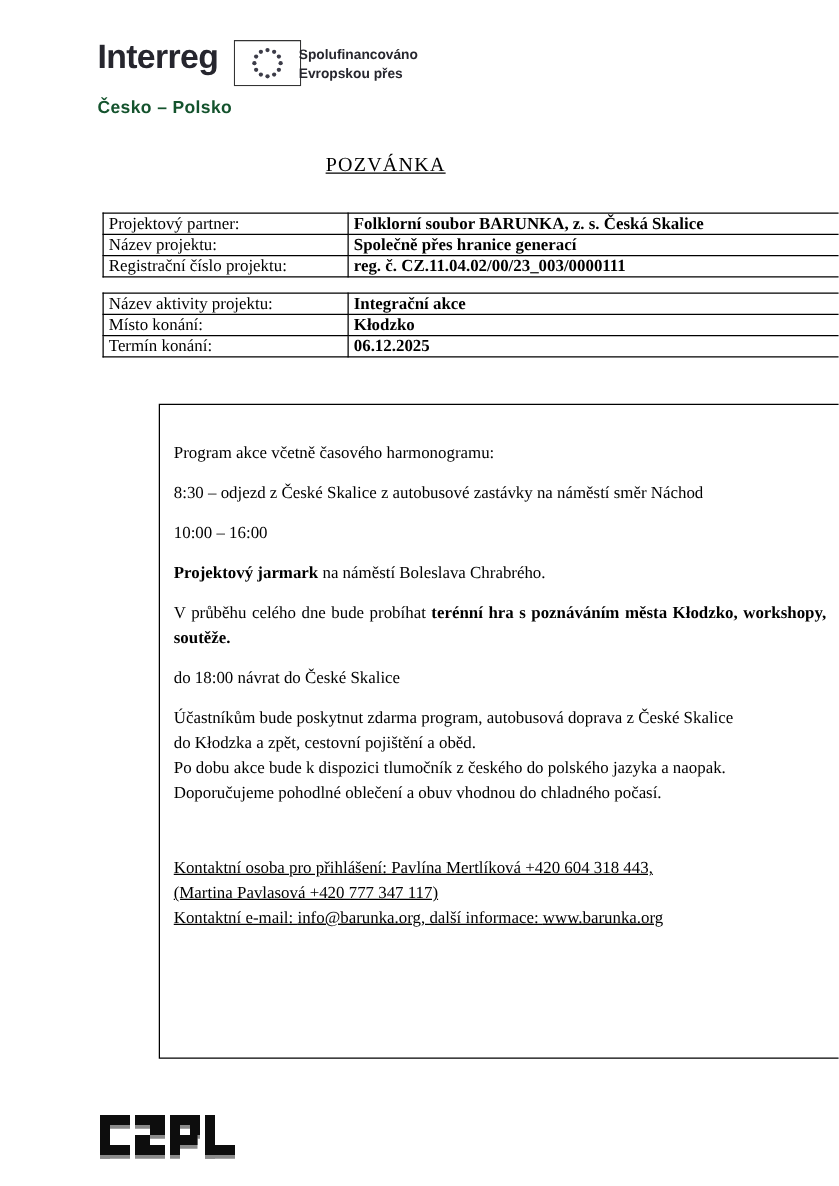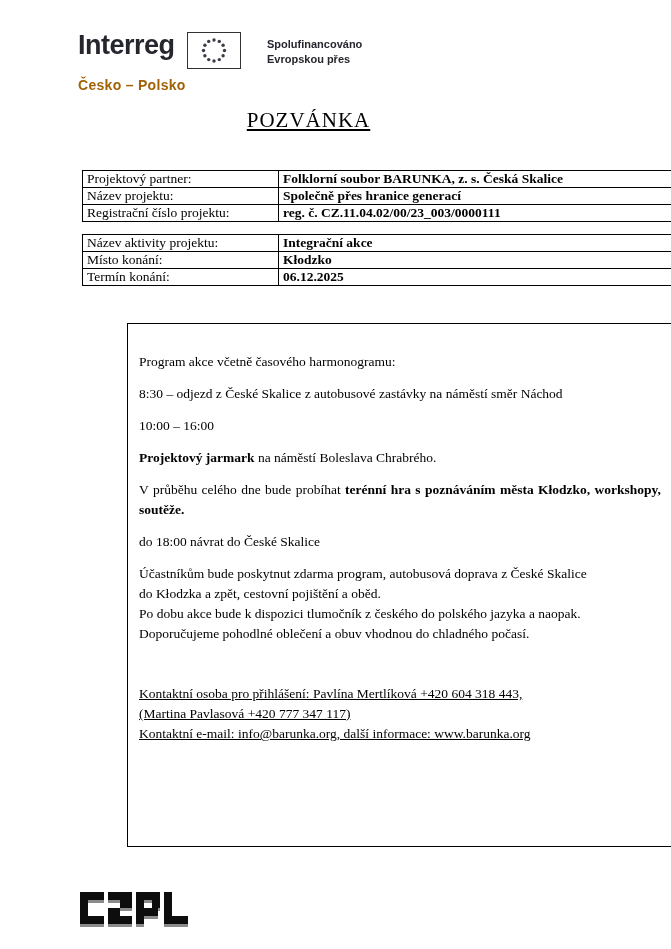--- a/index.html
+++ b/index.html
@@ -9,33 +9,33 @@
     overflow:hidden;
   }
   
   .interreg-wordmark {
     position:absolute; left:78px; top:30px;
     font-family:"Liberation Sans", sans-serif; font-weight:bold;
     font-size:27px; letter-spacing:-0.5px; color:#26262e;
   }
   .eu-flag { position:absolute; left:187px; top:32px; }
   .cofund {
-    position:absolute; left:267px; top:37px;
+    position:absolute; left:239px; top:37px;
     font-family:"Liberation Sans", sans-serif; font-weight:bold;
     font-size:11px; line-height:15px; color:#26262e;
   }
   .program-name {
     position:absolute; left:78px; top:77px;
     font-family:"Liberation Sans", sans-serif; font-weight:bold;
-    font-size:14px; letter-spacing:0.3px; color:#a16207;
+    font-size:14px; letter-spacing:0.3px; color:#14532d;
   }
   
   .doc-title {
-    position:absolute; left:0; top:108px; width:617px;
-    text-align:center; font-size:21px; letter-spacing:1px;
+    position:absolute; left:0; top:124px; width:617px;
+    text-align:center; font-size:16px; letter-spacing:1px;
     text-decoration:underline;
   }
   
   .info-table {
     position:absolute; left:82px; width:641px;
     border-collapse:collapse; font-size:13.5px;
   }
   .info-table.t1 { top:170px; }
   .info-table.t2 { top:234px;padding-left:28px; }
   .info-table td {

